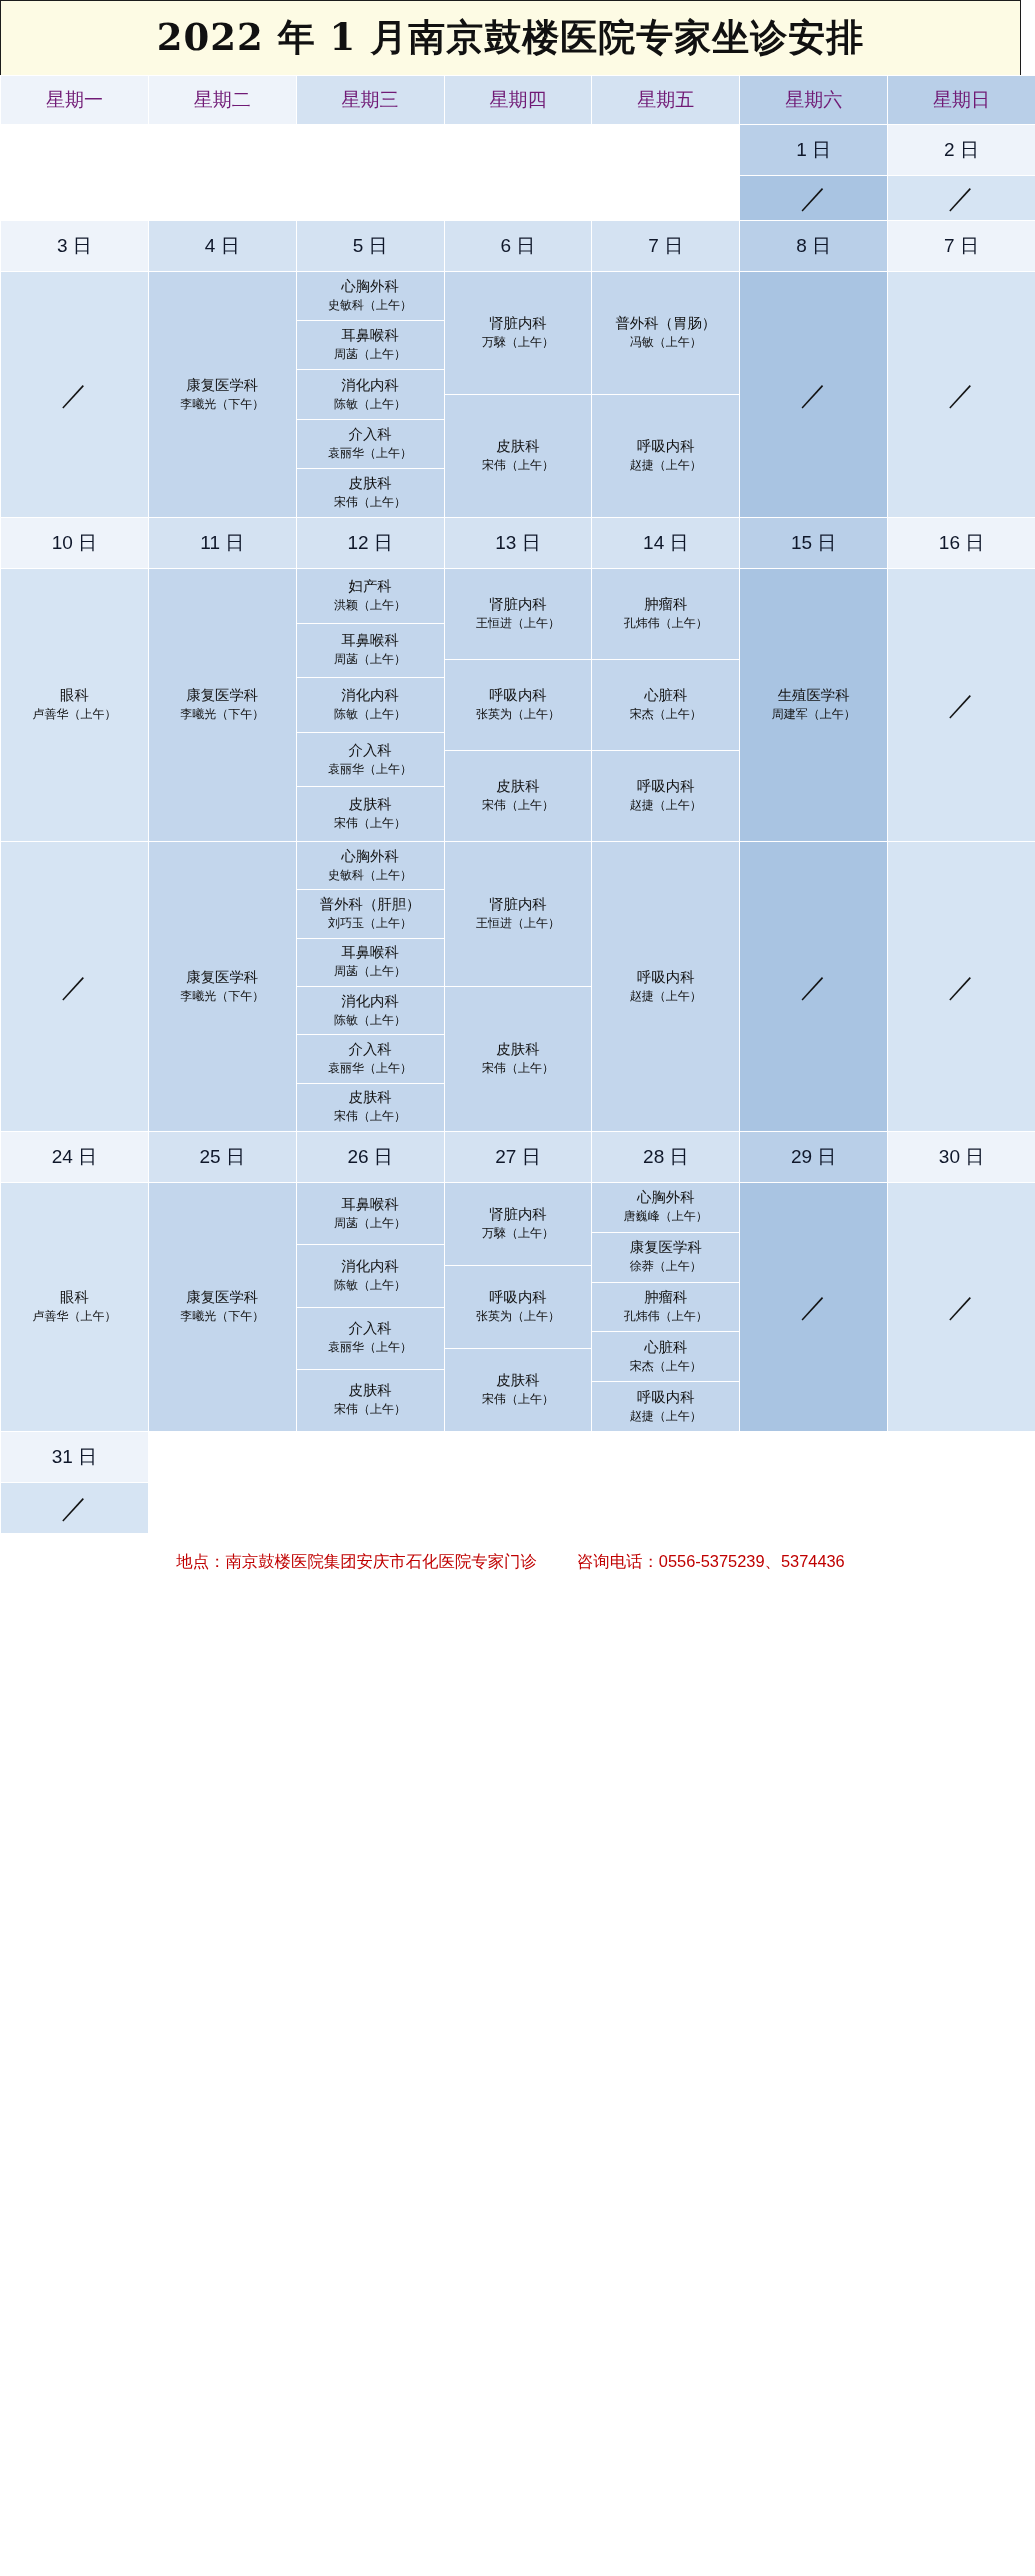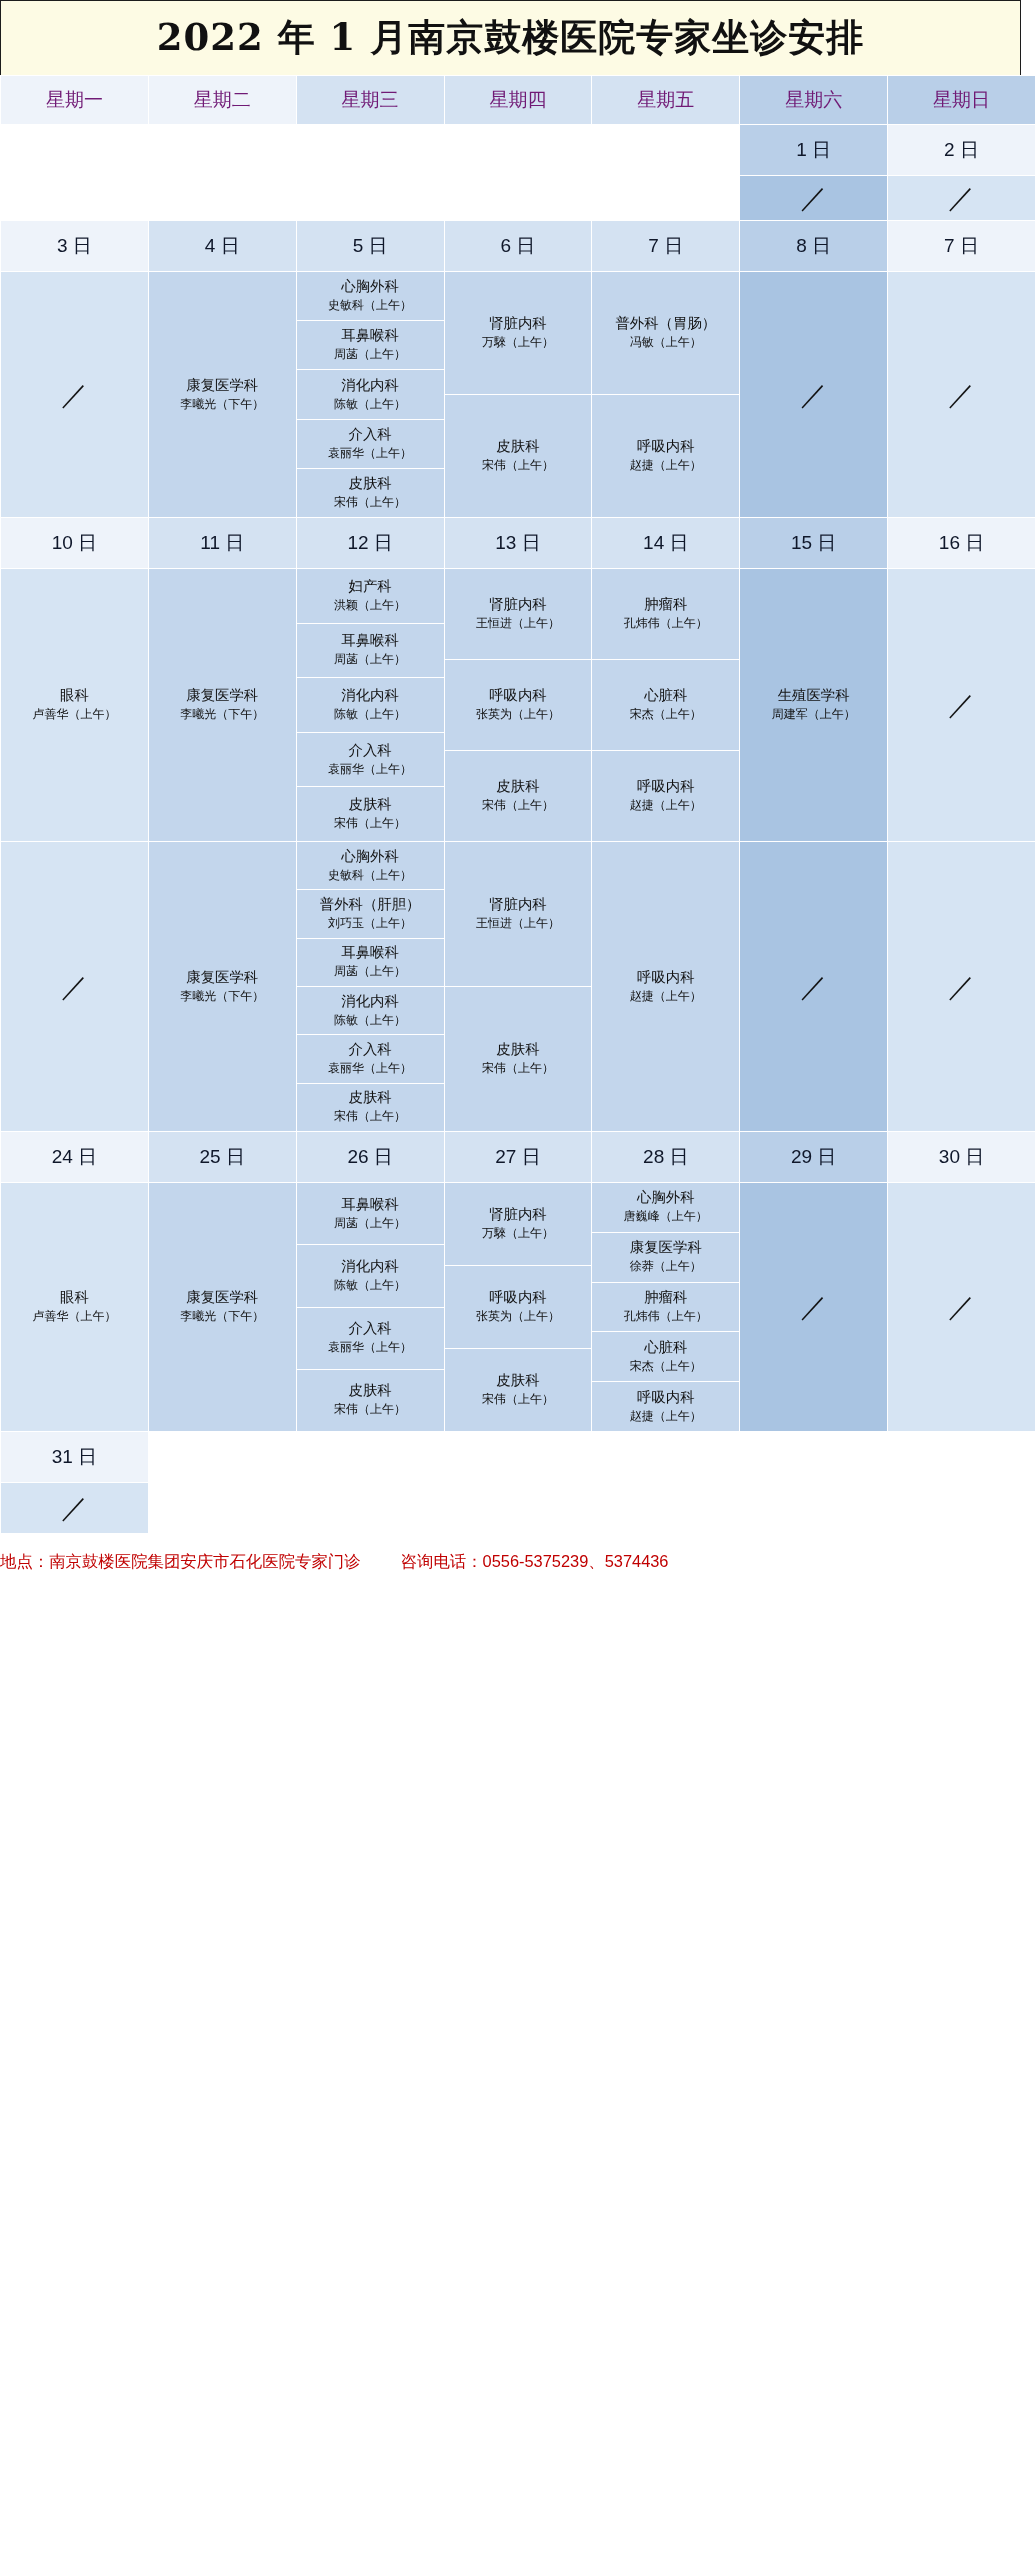--- a/index.html
+++ b/index.html
@@ -90,21 +90,21 @@
     padding:1.9px 1px;
     box-sizing:border-box;
   }
   .stack > .entry:last-child{border-bottom:none;}
   .entry .dept{font-size:14.4px;line-height:19px;color:#111;white-space:nowrap;}
   .entry .doc{font-size:12px;line-height:19px;color:#111;white-space:nowrap;}
   .footer{
     height:56px;
     display:flex;
     align-items:center;
-    justify-content:flex-start;
+    justify-content:center;
     gap:40px;
     font-size:16.4px;
     color:#c00000;
     background:#ffffff;
   }
   .footer .seg{white-space:nowrap;}
 </style>
 </head>
 <body>
 

